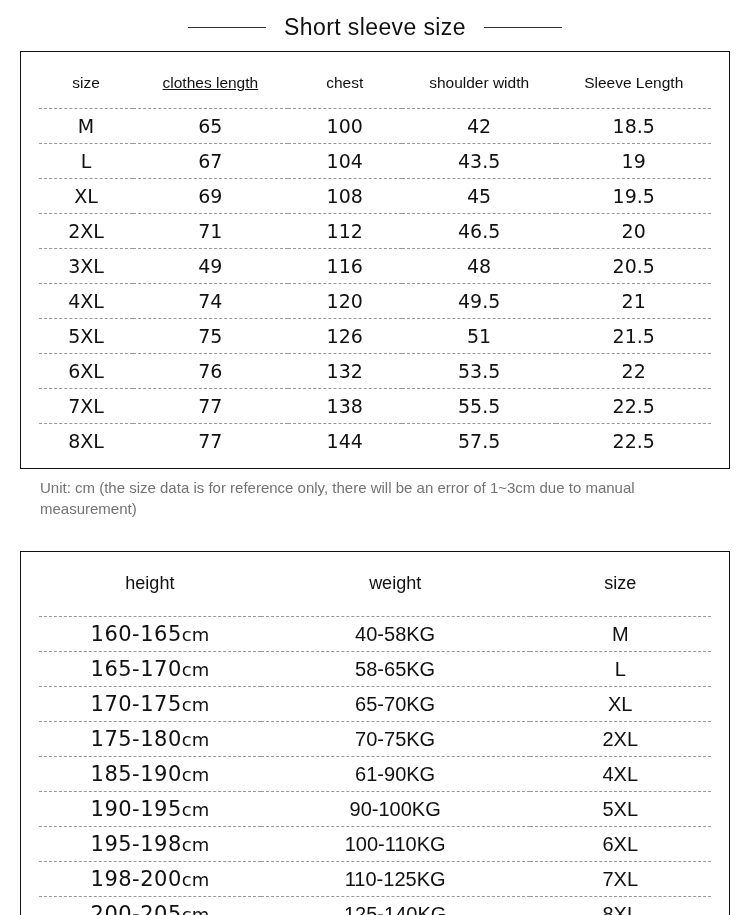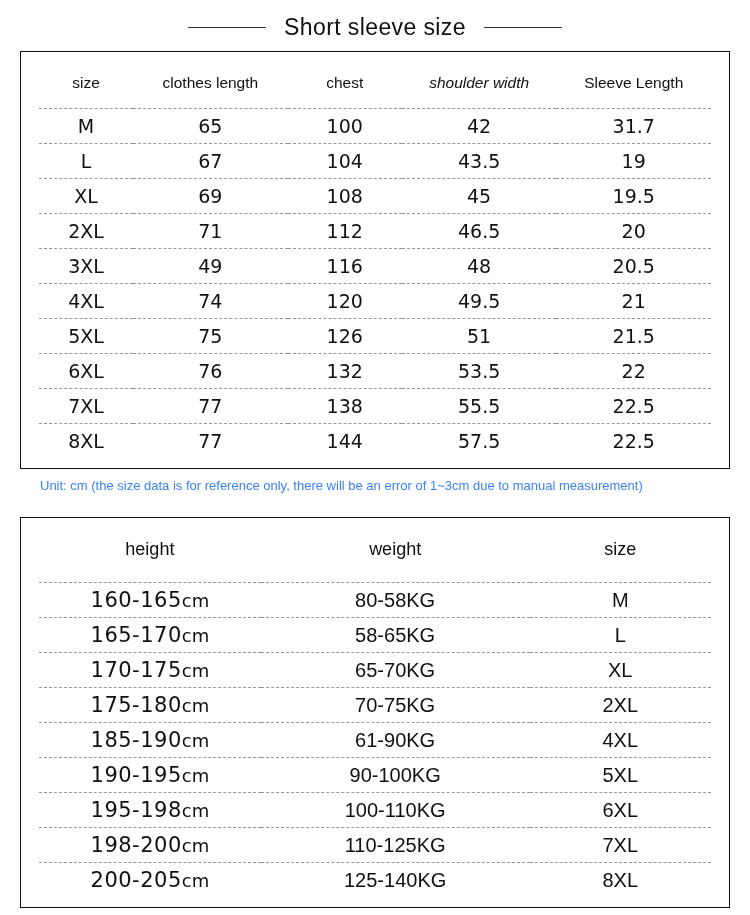--- a/index.html
+++ b/index.html
@@ -74,29 +74,29 @@
     font-family: "DejaVu Sans", sans-serif;
   }
   .t1 .hdr td {
     border-bottom: 1px dashed #999999;
     font-family: "Liberation Sans", sans-serif;
   }
   .t1 tr:last-child td {
     border-bottom: none;
   }
   .t1 .col-size { width: 14%; }
-  .t1 .col-len  { width: 23%; }
+  .t1 .col-len  { width: 23%; text-decoration: underline; }
   .t1 .col-chest{ width: 17%; }
-  .t1 .col-sh   { width: 23%; font-style: italic; }
+  .t1 .col-sh   { width: 23%; }
   .t1 .col-sl   { width: 23%; text-align: center; }
 
   .note {
-    margin: 8px 40px 0 40px;
-    font-size: 13px;
-    color: #3b82f6;
+    margin: 8px 40px 10px 40px;
+    font-size: 15px;
+    color: #737373;
     line-height: 1.4;
   }
 
   .gap { height: 22px; }
 
   
   .t2 .hdr td {
     font-size: 18px;
     padding-bottom: 16px;
     border-bottom: 1px dashed #999999;
@@ -152,21 +152,21 @@
           <td class="col-len">clothes length</td>
           <td class="col-chest">chest</td>
           <td class="col-sh">shoulder width</td>
           <td class="col-sl">Sleeve Length</td>
         </tr>
         <tr>
           <td>M</td>
           <td>65</td>
           <td>100</td>
           <td>42</td>
-          <td>31.7</td>
+          <td>18.5</td>
         </tr>
         <tr>
           <td>L</td>
           <td>67</td>
           <td>104</td>
           <td>43.5</td>
           <td>19</td>
         </tr>
         <tr>
           <td>XL</td>
@@ -235,21 +235,21 @@
   <div class="table-box">
     <table class="t2">
       <tbody>
         <tr class="hdr">
           <td class="col-h">height</td>
           <td class="col-w">weight</td>
           <td class="col-s">size</td>
         </tr>
         <tr>
           <td><span>160-165</span><span class="unit-sm">cm</span></td>
-          <td class="weight-cell">80-58KG</td>
+          <td class="weight-cell">40-58KG</td>
           <td class="size-cell">M</td>
         </tr>
         <tr>
           <td><span>165-170</span><span class="unit-sm">cm</span></td>
           <td class="weight-cell">58-65KG</td>
           <td class="size-cell">L</td>
         </tr>
         <tr>
           <td><span>170-175</span><span class="unit-sm">cm</span></td>
           <td class="weight-cell">65-70KG</td>

